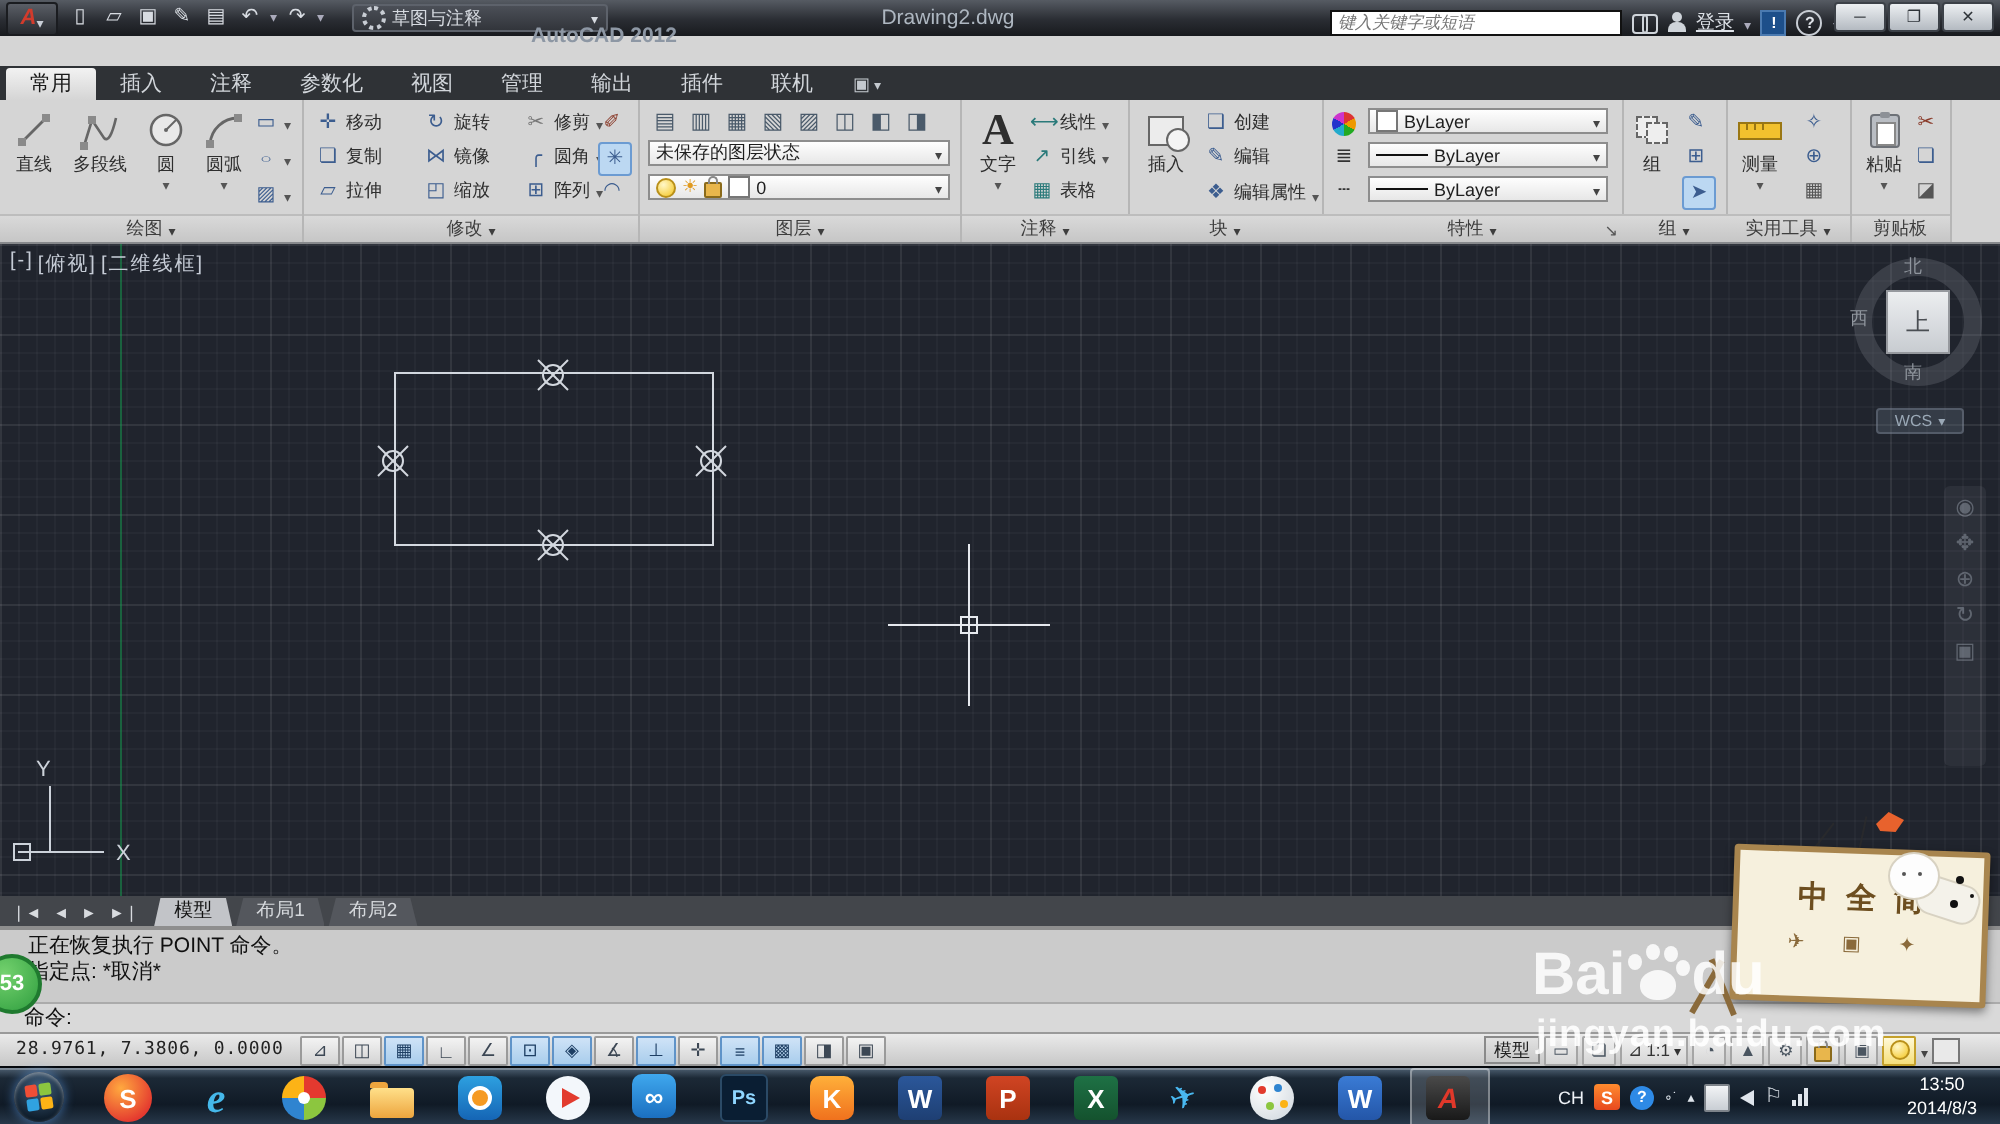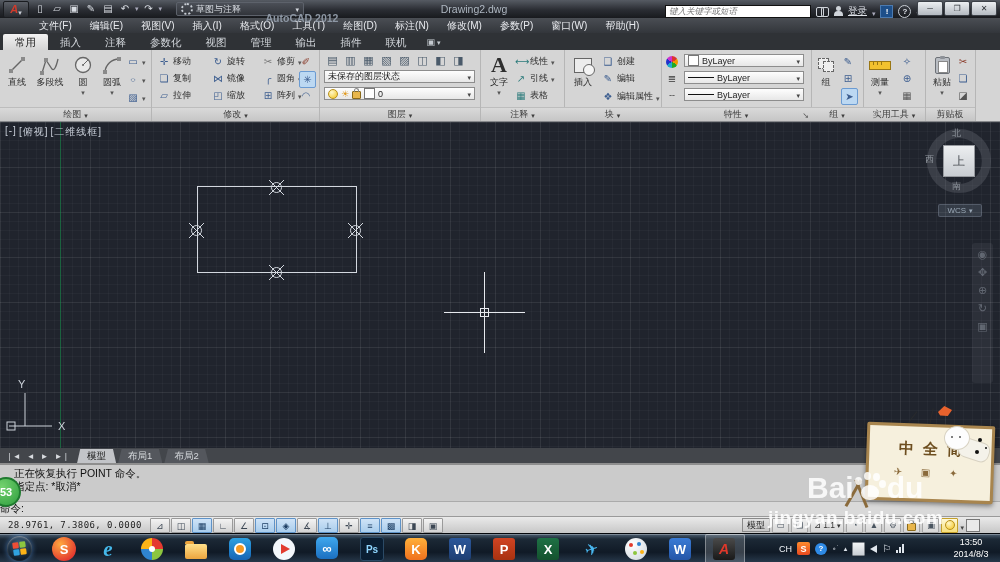--- a/index.html
+++ b/index.html
@@ -129,21 +129,21 @@
   .layoutbar{position:absolute;left:0;top:448px;width:1000px;height:15px;background:#43464b;display:flex;align-items:flex-end;}
   .lt-arrows{display:flex;gap:6px;padding:0 8px 2px 6px;color:#d8dbdf;font-size:8px;}
   .ltab{height:14px;line-height:14px;padding:0 10px;font-size:9.5px;color:#d5d8dc;background:#54575d;
     clip-path:polygon(8% 0,92% 0,100% 100%,0 100%);margin-right:2px;}
   .ltab.on{background:#c2c4c8;color:#141414;}
 
   
   .cmd{position:absolute;left:0;top:463px;width:1000px;height:53px;background:#cbcbcb;border-top:2px solid #8e8e8e;box-sizing:border-box;}
   .cmd .hist{padding:2px 0 0 14px;font-size:10.5px;color:#101010;line-height:12.5px;}
   .promptline{position:absolute;left:0;right:0;bottom:0;height:14px;background:#d9d9d9;border-top:1px solid #ababab;
-    display:flex;align-items:center;padding-left:0;font-size:10.5px;color:#101010;}
+    display:flex;align-items:center;padding-left:12px;font-size:10.5px;color:#101010;}
   .rec53{position:absolute;left:-9px;top:12px;width:26px;height:26px;border-radius:50%;z-index:5;
     background:radial-gradient(circle at 35% 30%,#74d26e,#2f9e3f);border:2px solid #1f7a2f;color:#fff;
     font-weight:bold;font-size:11px;display:flex;align-items:center;justify-content:center;}
 
   
   .status{position:absolute;left:0;top:516px;width:1000px;height:17px;background:linear-gradient(#eaeaea,#c7c7c7);border-top:1px solid #9a9a9a;box-sizing:border-box;}
   .coords{position:absolute;left:8px;top:3px;font-size:9px;color:#222;font-family:"DejaVu Sans Mono","Liberation Mono",monospace;letter-spacing:.4px;}
   .tglrow{position:absolute;left:150px;top:1px;display:flex;gap:1px;}
   .tg{width:18px;height:13px;border:1px solid #9a9a9a;border-radius:1px;background:linear-gradient(#f3f3f3,#d4d4d4);
     display:flex;align-items:center;justify-content:center;font-size:9px;color:#3c4754;}
@@ -219,21 +219,21 @@
   .wm-boy-head{position:absolute;left:944px;top:426px;width:24px;height:22px;border-radius:50%;background:#fdfdfd;border:1px solid #d8d2c2;z-index:7;}
   .wm-boy-head::before{content:"";position:absolute;left:6px;top:9px;width:2px;height:2px;border-radius:50%;background:#555;box-shadow:8px 0 0 #555;}
   .wm-boy-body{position:absolute;left:958px;top:440px;width:30px;height:18px;border-radius:8px;background:#f4f2ea;border:1px solid #d8d2c2;
     transform:rotate(18deg);z-index:6;}
   .wm-ink{position:absolute;left:978px;top:438px;width:4px;height:4px;border-radius:50%;background:#111;z-index:7;
     box-shadow:6px 8px 0 -1px #111,-3px 12px 0 #111,10px 2px 0 -2px #111;}
   .wm-bird{position:absolute;left:938px;top:406px;width:14px;height:10px;background:#e8622d;z-index:6;
     clip-path:polygon(0 60%,45% 0,100% 40%,70% 100%,15% 95%);}
   .wm-str1{position:absolute;left:906px;top:408px;width:1px;height:34px;background:rgba(45,45,45,.65);transform:rotate(38deg);z-index:5;}
   .wm-str2{position:absolute;left:930px;top:408px;width:1px;height:26px;background:rgba(45,45,45,.65);transform:rotate(12deg);z-index:5;}
-  .wm-brand{position:absolute;left:807px;top:472px;display:flex;align-items:flex-end;color:rgba(255,255,255,.84);
+  .wm-brand{position:absolute;left:766px;top:472px;display:flex;align-items:flex-end;color:rgba(255,255,255,.84);
     font-weight:bold;z-index:7;text-align:center;}
   .wm-bai{font-size:30px;line-height:30px;}
   .wm-paw{width:31px;height:31px;position:relative;margin:0 1px;}
   .wm-paw::before{content:"";position:absolute;left:6px;top:13px;width:18px;height:15px;background:rgba(255,255,255,.84);border-radius:50% 50% 46% 46%;}
   .wm-paw::after{content:"";position:absolute;left:0;top:5px;width:7px;height:8px;background:rgba(255,255,255,.84);border-radius:50%;
     box-shadow:9px -5px 0 rgba(255,255,255,.84),18px -4px 0 rgba(255,255,255,.84),24px 3px 0 rgba(255,255,255,.84);}
   .wm-du{font-size:30px;line-height:30px;}
   .wm-jy{font-size:34px;line-height:34px;margin-left:6px;letter-spacing:3px;}
   .wm-url{position:absolute;left:768px;top:507px;font-size:19px;color:rgba(255,255,255,.88);z-index:7;letter-spacing:.5px;font-weight:bold;}
 </style>
@@ -277,34 +277,20 @@
       <span class="helpq">?</span>
       <span class="caret" style="color:#aab;"></span>
     </div>
     <div class="winbtns">
       <span class="wb">─</span>
       <span class="wb">❐</span>
       <span class="wb">✕</span>
     </div>
   </div>
 
-  <div class="menubar">
-    <span class="menu">文件(F)</span>
-    <span class="menu">编辑(E)</span>
-    <span class="menu">视图(V)</span>
-    <span class="menu">插入(I)</span>
-    <span class="menu">格式(O)</span>
-    <span class="menu">工具(T)</span>
-    <span class="menu">绘图(D)</span>
-    <span class="menu">标注(N)</span>
-    <span class="menu">修改(M)</span>
-    <span class="menu">参数(P)</span>
-    <span class="menu">窗口(W)</span>
-    <span class="menu">帮助(H)</span>
-  </div>
 
   <div class="rtabs">
     <span class="rtab on">常用</span>
     <span class="rtab">插入</span>
     <span class="rtab">注释</span>
     <span class="rtab">参数化</span>
     <span class="rtab">视图</span>
     <span class="rtab">管理</span>
     <span class="rtab">输出</span>
     <span class="rtab">插件</span>

